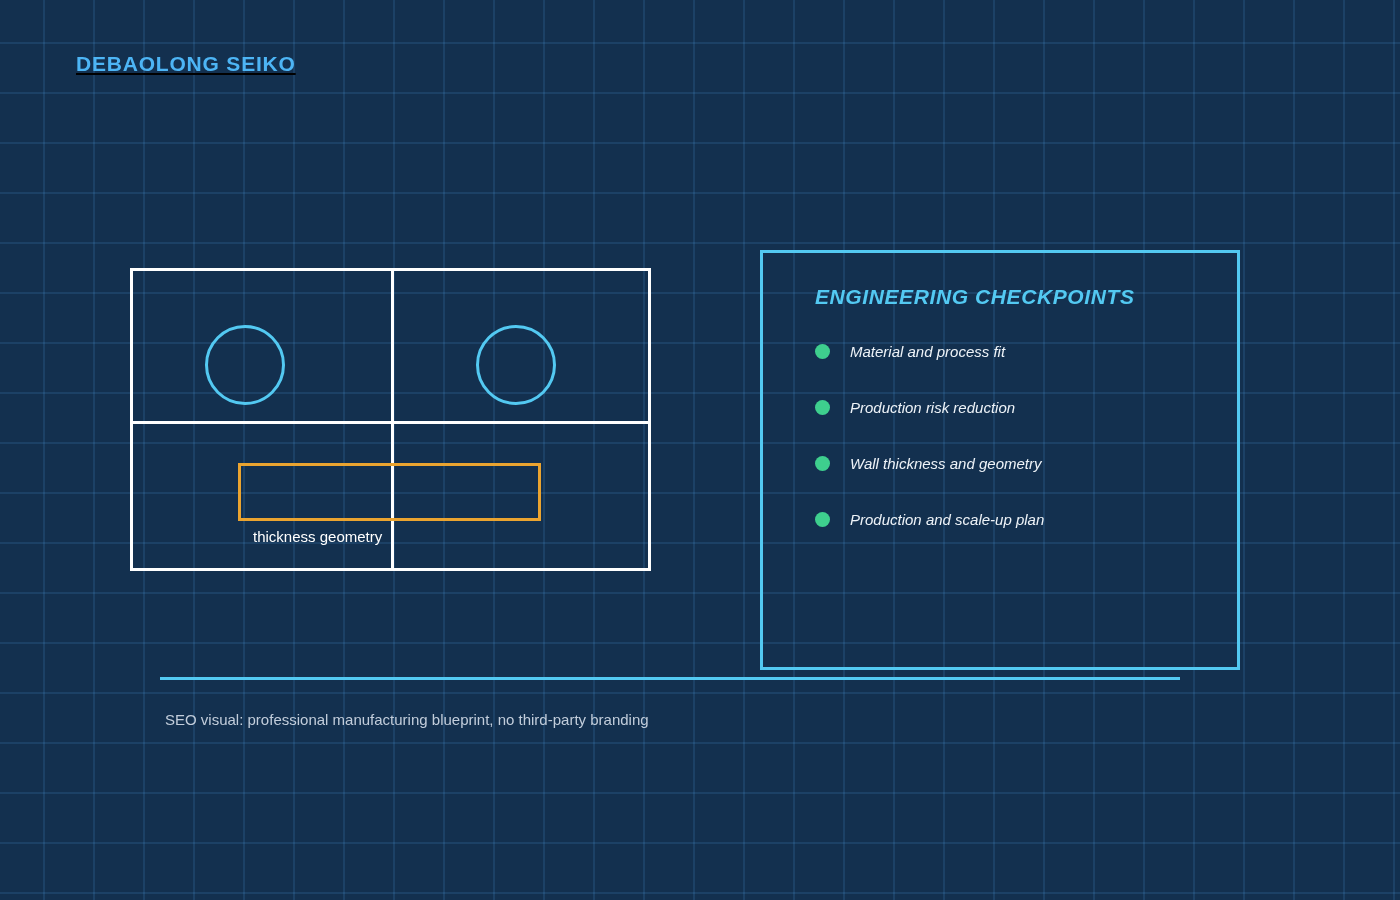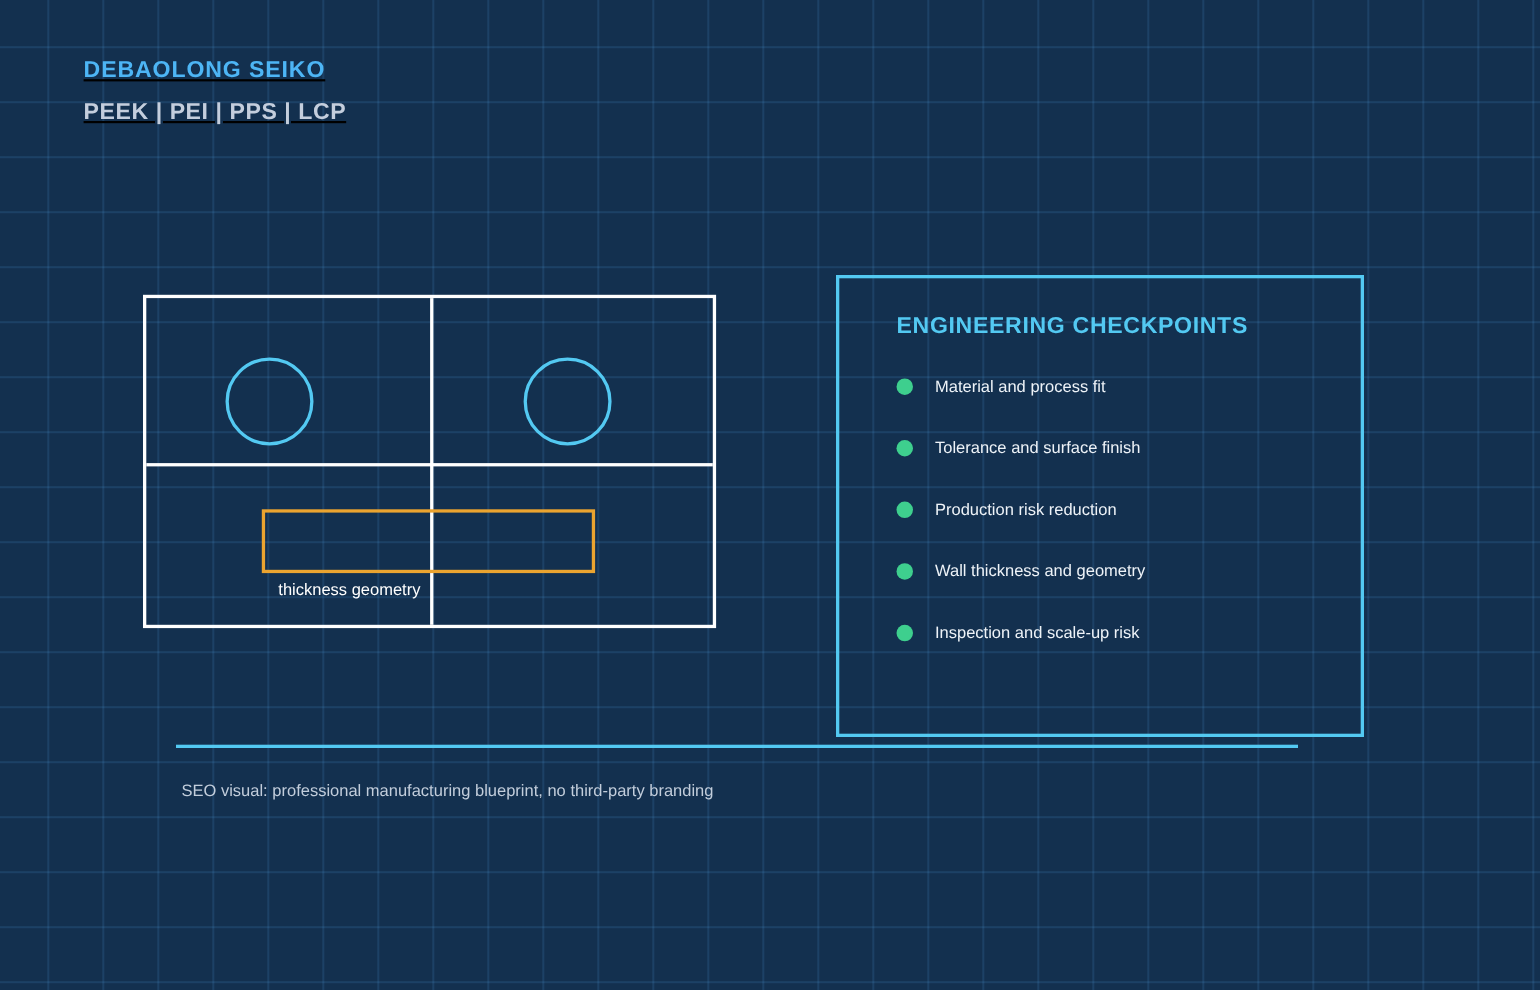--- a/index.html
+++ b/index.html
@@ -68,20 +68,21 @@
   }
   .highlight-label{
     position:absolute;left:120px;top:257px;
     color:var(--white);font-size:15px;
   }
   
   .panel{
     position:absolute;left:760px;top:250px;width:480px;height:420px;
     border:3px solid var(--accent-cyan);
     padding:32px 28px 0 52px;
+    font-style:italic;
   }
   .panel h2{
     color:var(--accent-cyan);
     font-size:21px;font-weight:bold;letter-spacing:0.6px;
   }
   .panel ul{list-style:none;margin-top:34px;}
   .panel li{
     display:flex;align-items:center;
     margin-bottom:39px;
     text-align:center;
@@ -102,54 +103,49 @@
     color:#c2cddb;font-size:15px;
   }
 </style>
 </head>
 <body>
 
 <div class="canvas">
 
   <header class="hdr">
     <div class="brand">DEBAOLONG SEIKO</div>
-    <div class="materials">PEEK | PEI | PPS | LCP</div>
   </header>
 
   <div class="drawing">
     <div class="v-divider"></div>
     <div class="h-divider"></div>
     <div class="circle c1"></div>
     <div class="circle c2"></div>
     <div class="highlight"></div>
     <div class="highlight-label">thickness geometry</div>
   </div>
 
   <section class="panel">
     <h2>ENGINEERING CHECKPOINTS</h2>
     <ul>
       <li>
         <span class="dot"></span>
         <span class="cp-label">Material and process fit</span>
       </li>
       <li>
         <span class="dot"></span>
-        <span class="cp-label">Tolerance and surface finish</span>
-      </li>
-      <li>
-        <span class="dot"></span>
         <span class="cp-label">Production risk reduction</span>
       </li>
       <li>
         <span class="dot"></span>
         <span class="cp-label">Wall thickness and geometry</span>
       </li>
       <li>
         <span class="dot"></span>
-        <span class="cp-label">Inspection and scale-up risk</span>
+        <span class="cp-label">Production and scale-up plan</span>
       </li>
     </ul>
   </section>
 
   <div class="footer-divider"></div>
   <div class="footer-note">SEO visual: professional manufacturing blueprint, no third-party branding</div>
 
 </div>
 
 </body></html>

